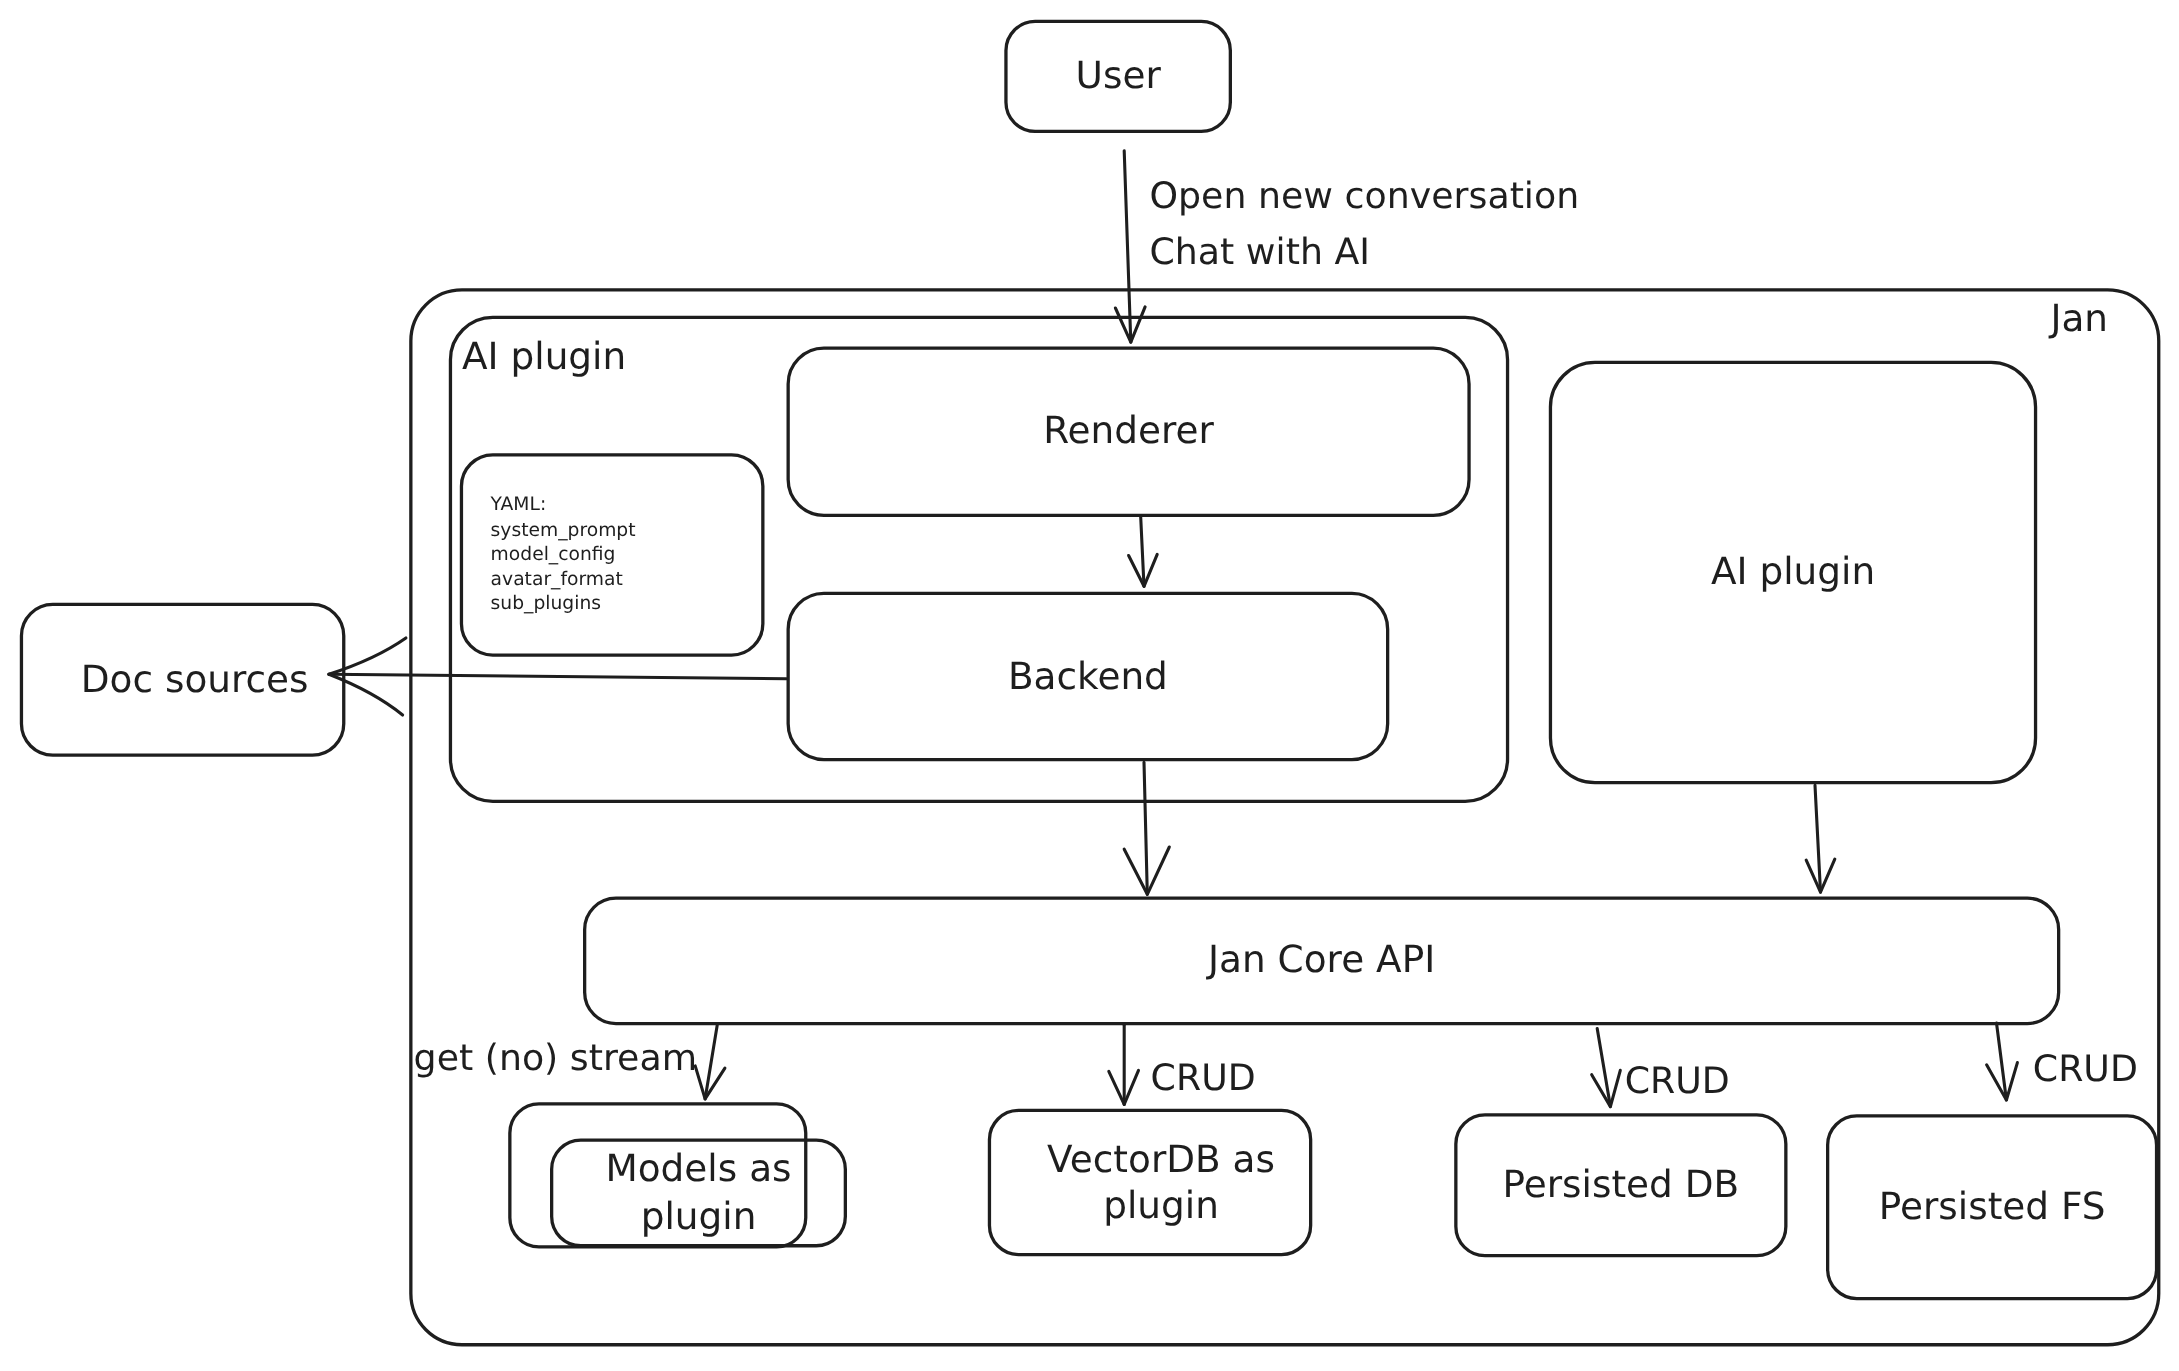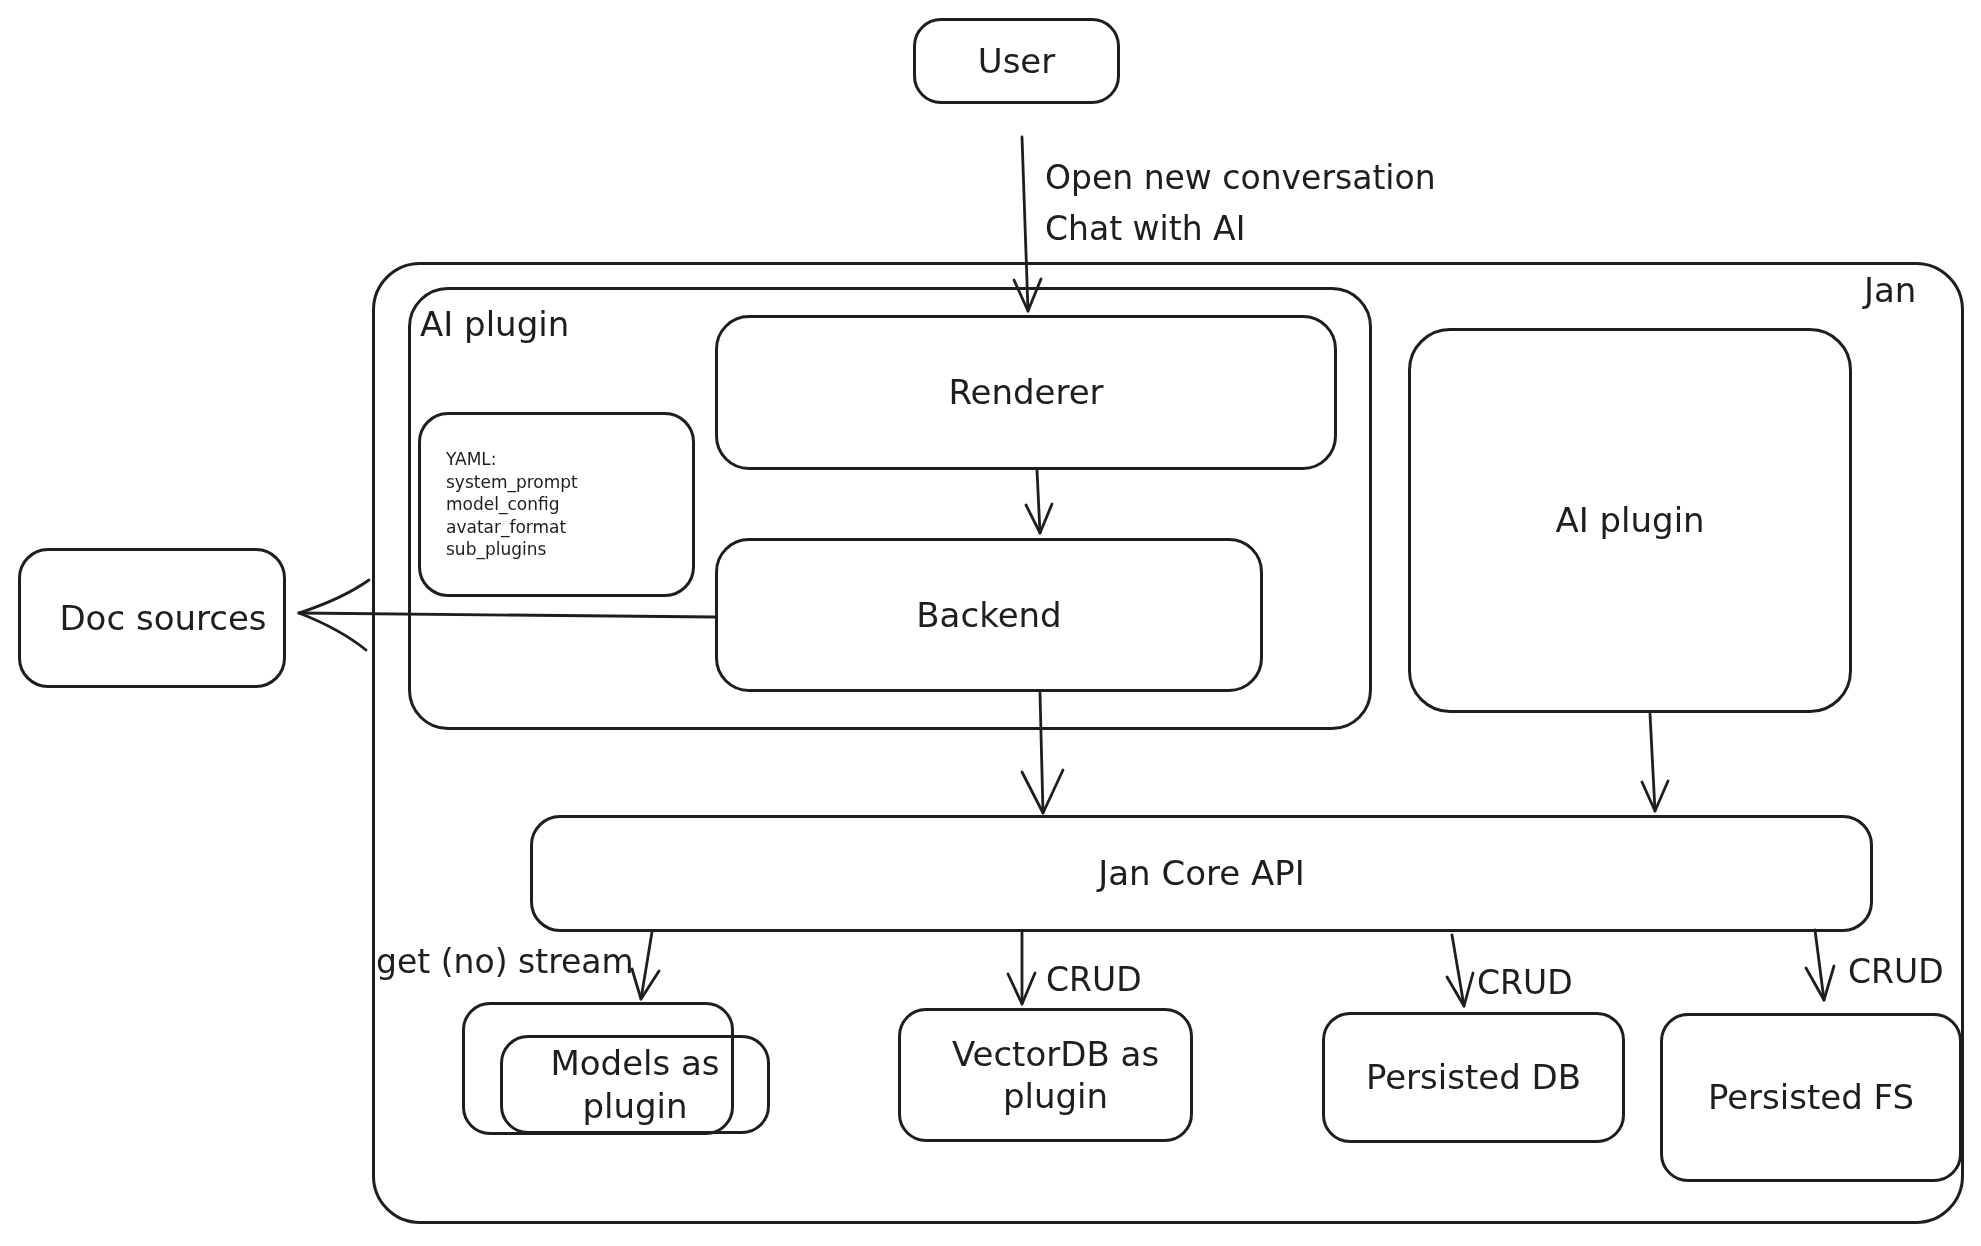--- a/index.html
+++ b/index.html
@@ -34,31 +34,31 @@
     z-index: 3;
   }
   .arrows {
     position: absolute;
     left: 0; top: 0;
     z-index: 2;
     pointer-events: none;
   }
 
   
-  #user-box        { left: 913px;  top: 18px;   width: 207px;  height: 86px;  border-radius: 28px; }
+  #user-box        { left: 913px;  top: 18px;   width: 207px;  height: 103px;  border-radius: 28px; }
   #jan-box         { left: 372px;  top: 262px;  width: 1592px; height: 962px;  border-radius: 48px; }
   #jan-label       { left: 1864px; top: 270px;  font-size: 34px; }
   #ai-plugin-group { left: 408px;  top: 287px;  width: 964px;  height: 443px;  border-radius: 40px; }
   #ai-plugin-group-label { left: 420px; top: 304px; font-size: 34px; }
   #renderer-box    { left: 715px;  top: 315px;  width: 622px;  height: 155px;  border-radius: 34px; }
   #yaml-box        { left: 418px;  top: 412px;  width: 277px;  height: 185px;  border-radius: 30px;
                      font-size: 17px; line-height: 1.32; justify-content: flex-start; text-align: left;
                      padding-left: 25px; align-items: center; }
   #backend-box     { left: 715px;  top: 538px;  width: 548px;  height: 154px;  border-radius: 34px; }
-  #doc-sources-box { left: 18px;   top: 548px;  width: 268px;  height: 140px;  border-radius: 30px; padding-left: 22px; }
+  #doc-sources-box { left: 18px;   top: 548px;  width: 296px;  height: 140px;  border-radius: 30px; padding-left: 22px; }
   #ai-plugin-right-box { left: 1408px; top: 328px; width: 444px; height: 385px; border-radius: 42px; }
   #jan-core-api-box    { left: 530px;  top: 815px; width: 1343px; height: 117px; border-radius: 30px; }
   #models-box-outer    { left: 462px;  top: 1002px; width: 272px; height: 133px; border-radius: 28px; }
   #models-box-inner    { left: 500px;  top: 1035px; width: 270px; height: 99px; border-radius: 28px; }
   #vectordb-box        { left: 898px;  top: 1008px; width: 295px; height: 134px; border-radius: 28px; padding-left: 20px; }
   #persisted-db-box    { left: 1322px; top: 1012px; width: 303px; height: 131px; border-radius: 28px; }
   #persisted-fs-box    { left: 1660px; top: 1013px; width: 302px; height: 169px; border-radius: 28px; }
 
   #edge-user-label     { left: 1045px; top: 152px; line-height: 1.55; }
   #edge-stream-label   { left: 376px;  top: 942px; }

